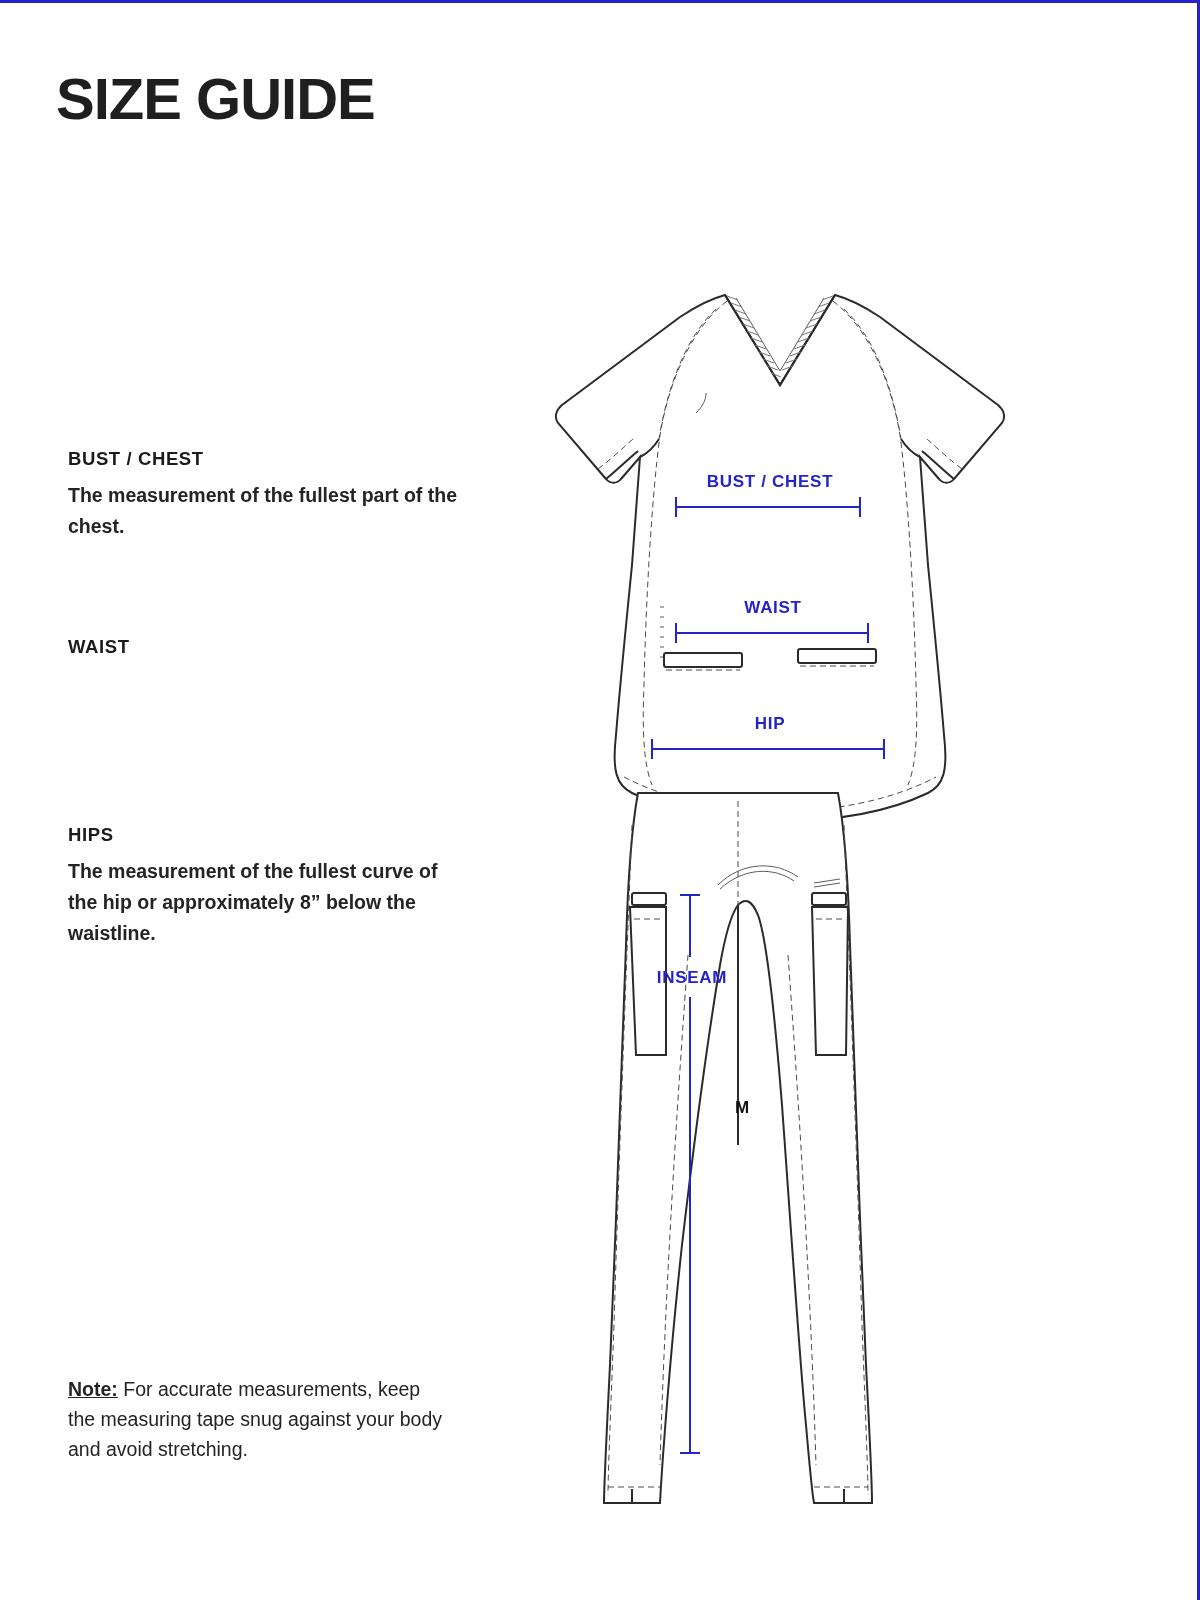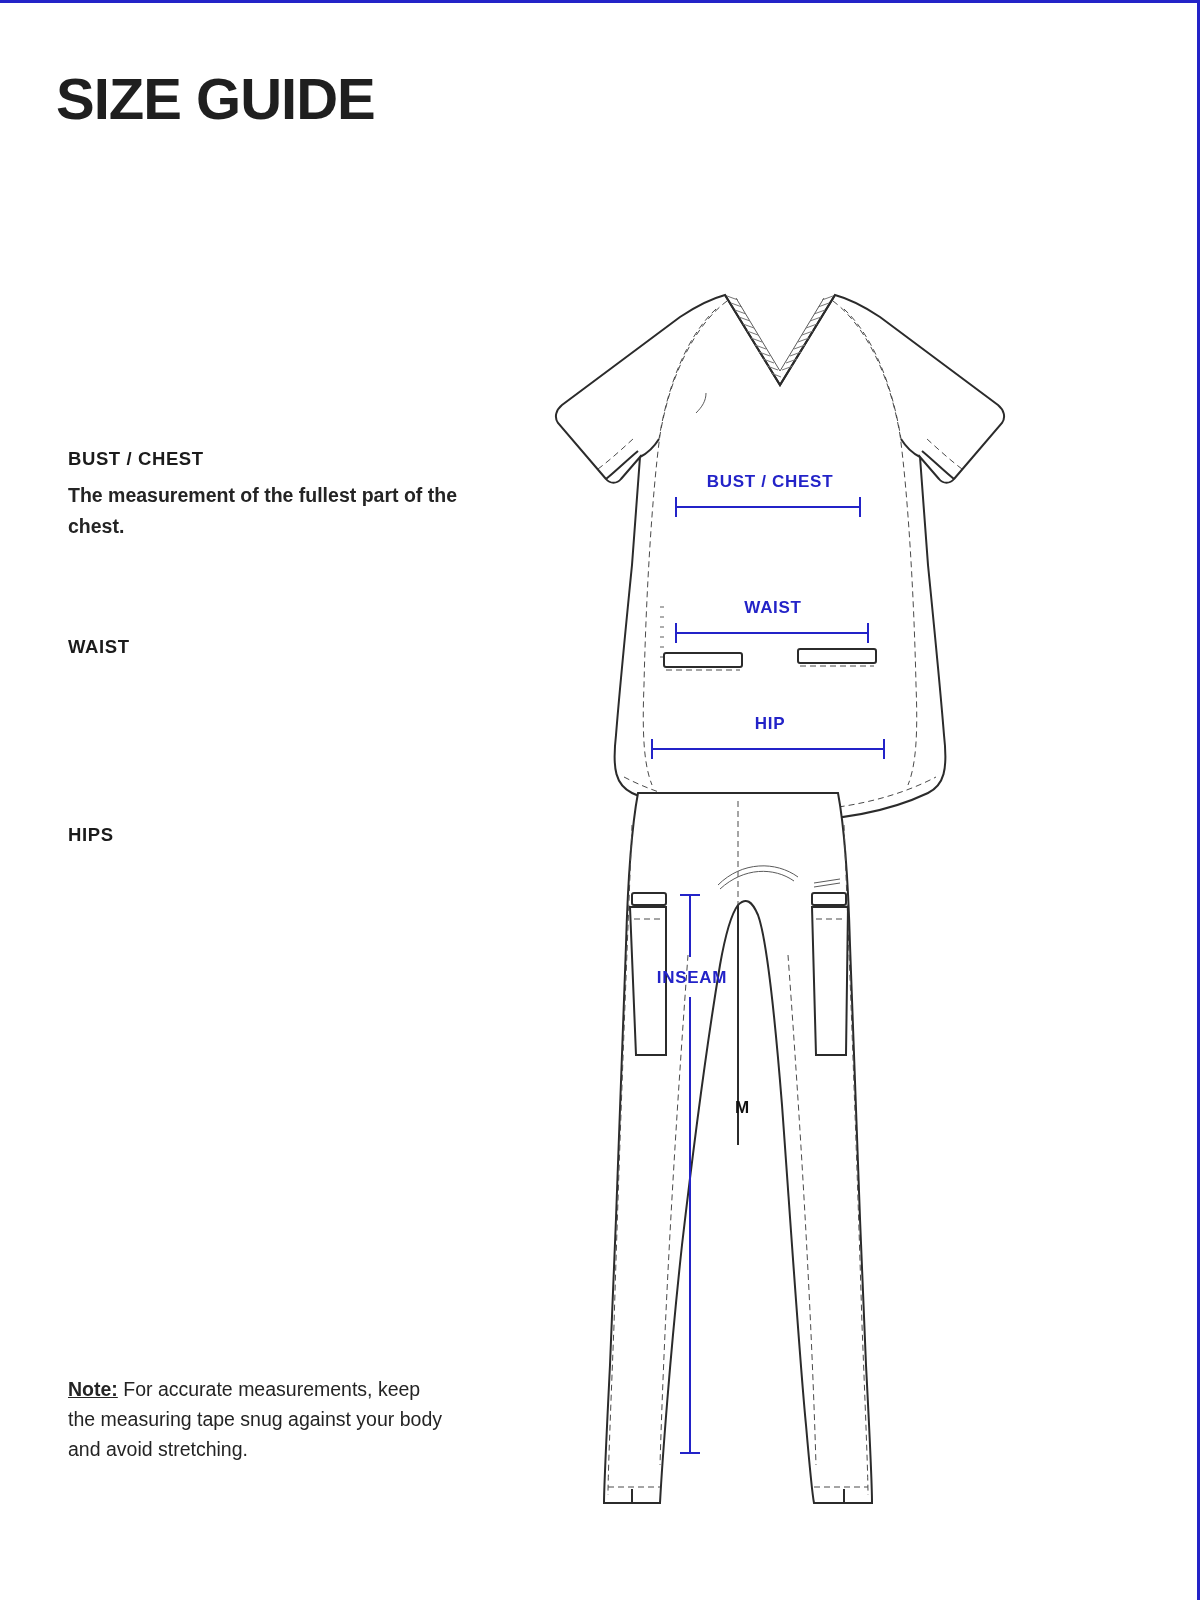--- a/index.html
+++ b/index.html
@@ -159,20 +159,21 @@
     <div class="head">BUST / CHEST</div>
     <div class="body">The measurement of the fullest part of the chest.</div>
   </div>
 
   <div class="section sec-waist">
     <div class="head">WAIST</div>
   </div>
 
   <div class="section sec-hips">
     <div class="head">HIPS</div>
+    <div class="body">The measurement of the fullest curve of the hip or approximately 8” below the waistline.</div>
   </div>
 
   <div class="section sec-inseam">
   </div>
 
   <div class="note">
     <b>Note:</b>
     <span>For accurate measurements, keep the measuring tape snug against your body and avoid stretching.</span>
   </div>
 

